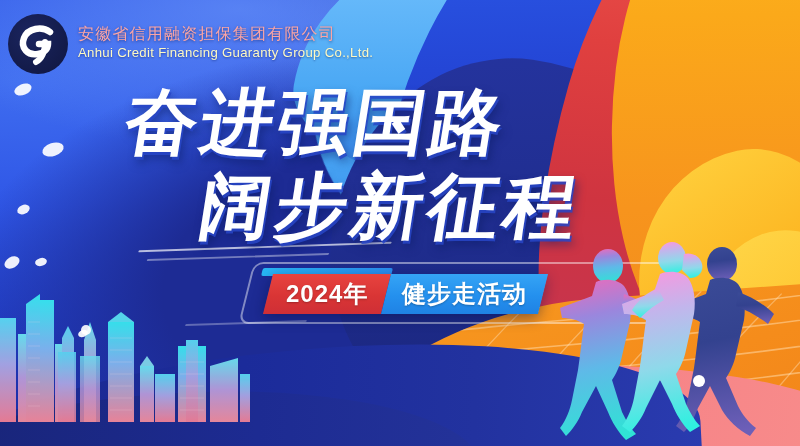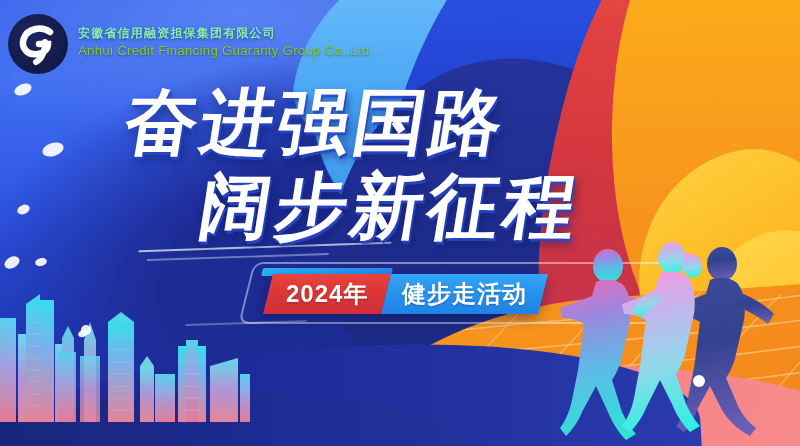--- a/index.html
+++ b/index.html
@@ -122,25 +122,25 @@
   
   .logo-wrap{position:absolute;left:8px;top:14px;display:flex;align-items:center;gap:10px;}
   .logo-mark{
     width:60px;height:60px;border-radius:50%;
     background:radial-gradient(circle at 38% 34%,#1b2560 0%,#141c4c 60%,#0f1640 100%);
     display:flex;align-items:center;justify-content:center;position:relative;flex:0 0 auto;
   }
   .logo-mark svg{display:block;}
   .logo-text{display:flex;flex-direction:column;justify-content:center;}
   .logo-cn{
-    color:#86efac;font-size:12px;font-weight:bold;letter-spacing:1.2px;
+    color:#fca5a5;font-size:16px;font-weight:normal;letter-spacing:1.2px;
     line-height:1.15;text-shadow:0 1px 3px rgba(0,20,80,.55);white-space:nowrap;
   }
   .logo-en{
-    color:#84cc16;font-size:13.2px;letter-spacing:.3px;line-height:1.5;
+    color:#fef9c3;font-size:13.2px;letter-spacing:.3px;line-height:1.5;
     white-space:nowrap;text-shadow:0 1px 2px rgba(0,20,80,.45);
   }
 
   
   .headline{position:absolute;left:0;top:86px;width:700px;}
   .hl-row{
     color:#ffffff;font-weight:bold;white-space:nowrap;
     font-size:72px;line-height:1;letter-spacing:4px;
     transform:skewX(-9deg);
     text-shadow:

